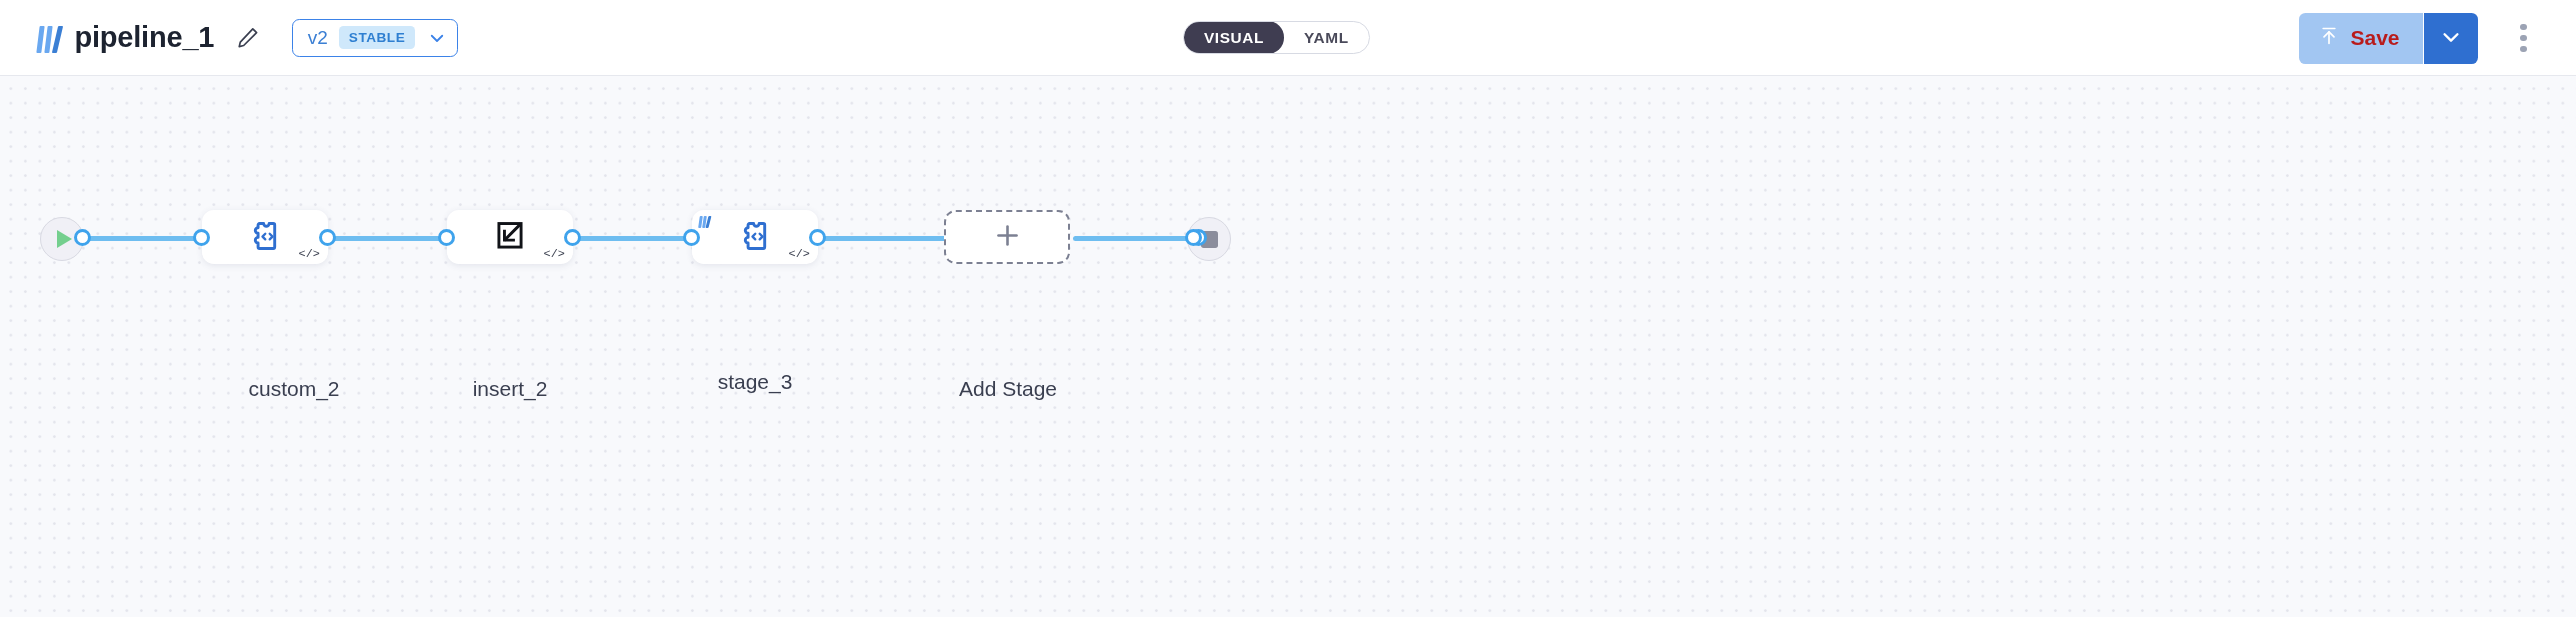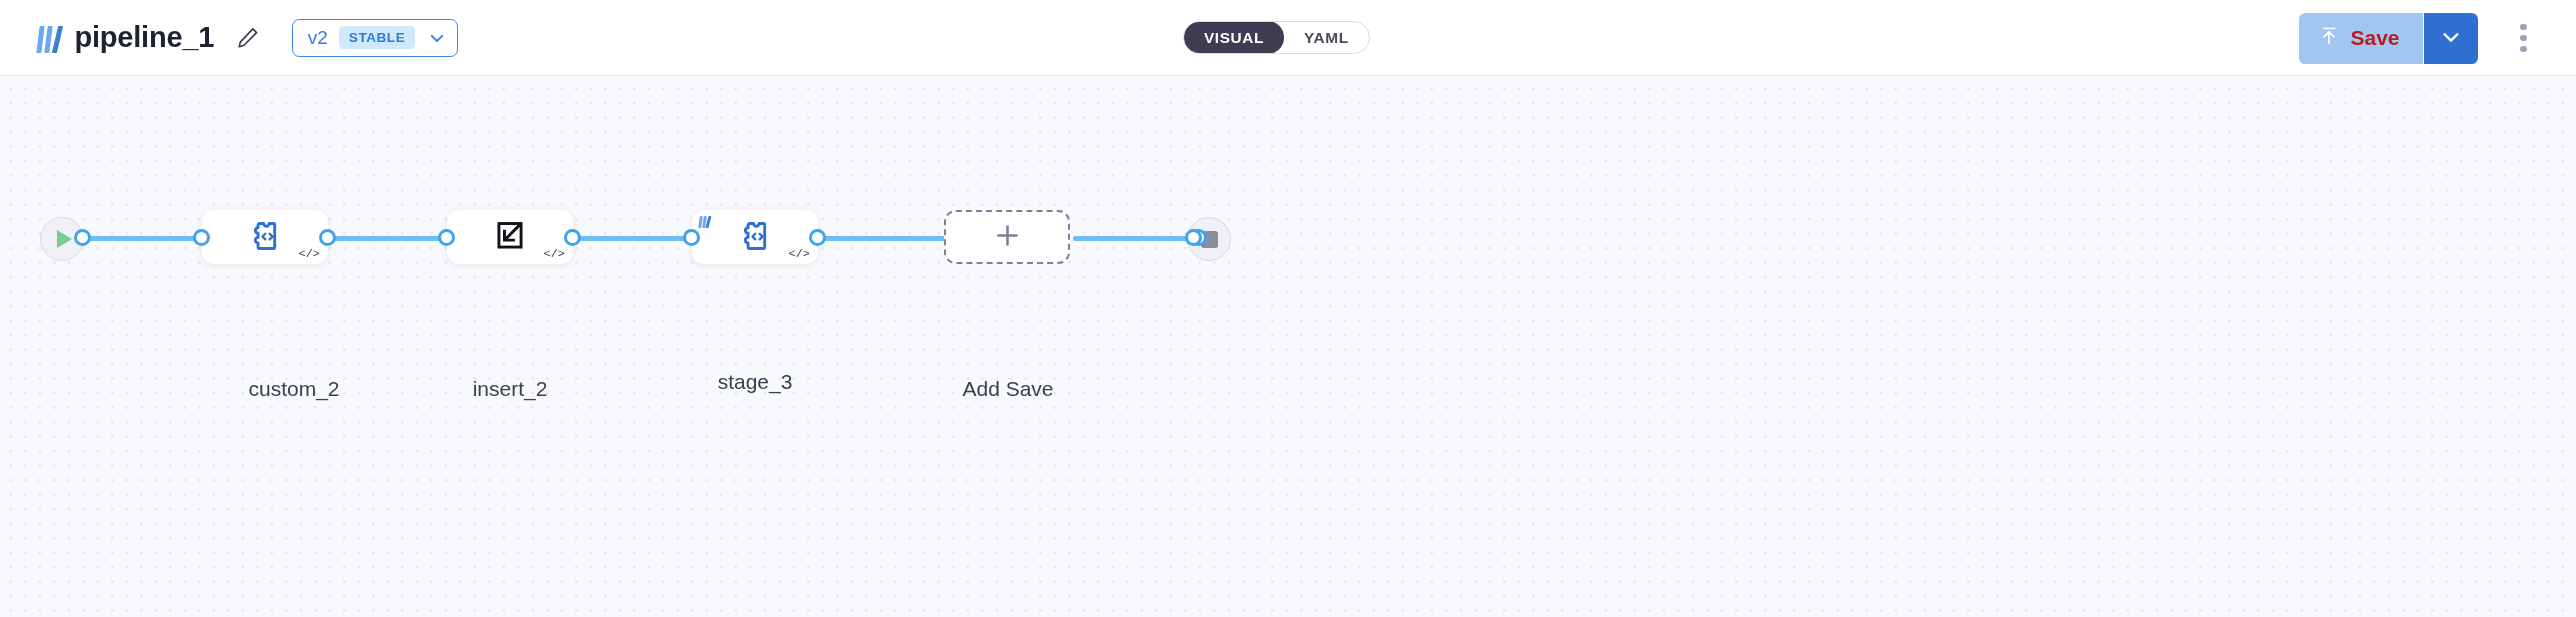--- a/index.html
+++ b/index.html
@@ -481,21 +481,21 @@
       <div class="node-label" style="left:755px; top:294px;">stage_3</div>
 
       <div class="add-node" style="left:944px; top:134px;">
         <span>
           <svg width="31" height="31" viewBox="0 0 24 24" fill="none" stroke="#7c8092" stroke-width="2" stroke-linecap="round">
             <line x1="12" y1="5" x2="12" y2="19"></line>
             <line x1="5" y1="12" x2="19" y2="12"></line>
           </svg>
         </span>
       </div>
-      <div class="node-label" style="left:1008px; top:301px;">Add Save</div>
+      <div class="node-label" style="left:1008px; top:301px;">Add Stage</div>
 
       <div class="port" style="left:1190px; top:153px;"></div>
       <div class="terminal" style="left:1187px; top:141px;">
         <span class="stop-sq"></span>
       </div>
       <div class="port" style="left:1185px; top:153px;"></div>
 
     </div>
   </div>
 

